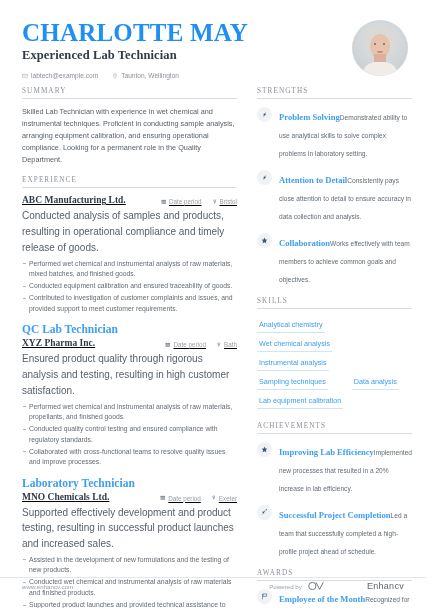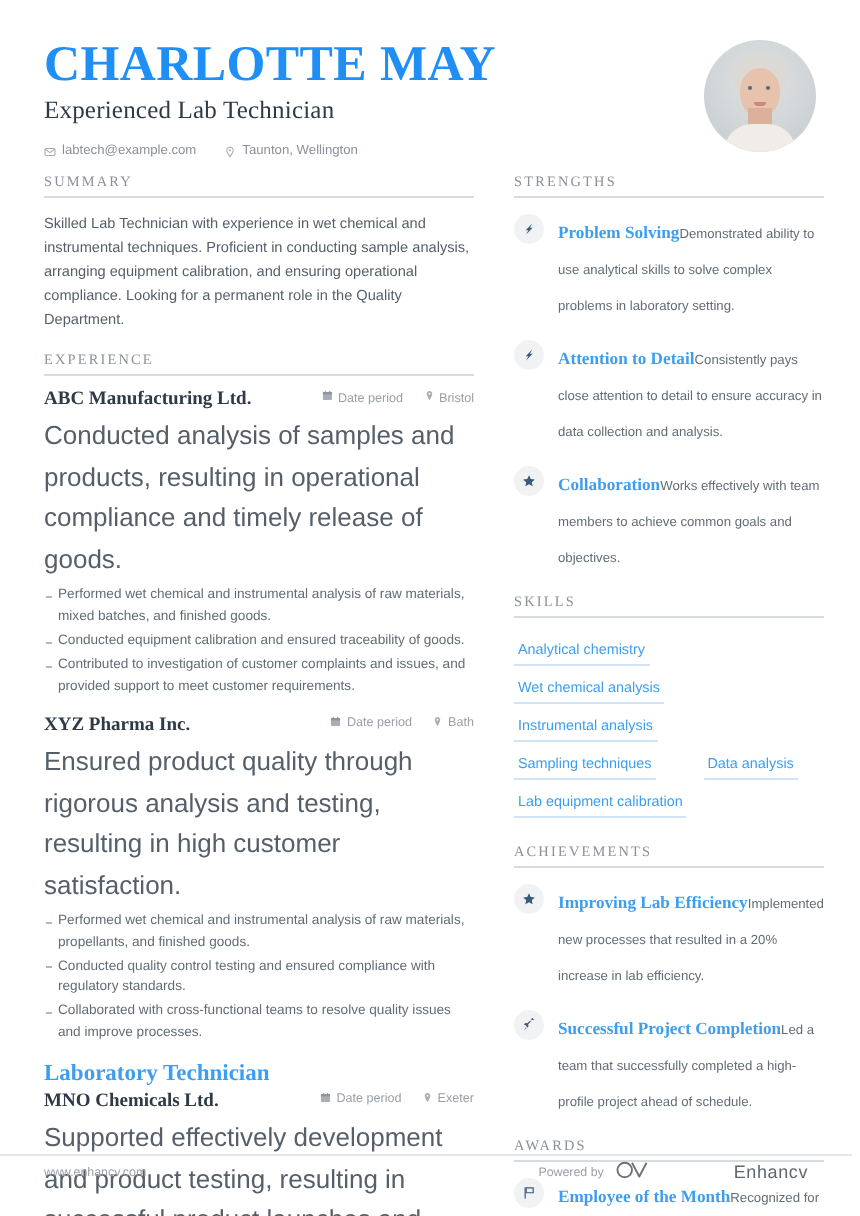--- a/index.html
+++ b/index.html
@@ -14,21 +14,21 @@
   
   .header { display: flex; align-items: flex-start; padding: 18px 18px 0 22px; }
   .header-left { flex: 1; padding-top: 2px; }
   .name {
     font-family: "Liberation Serif", serif;
     font-size: 25px; font-weight: bold; letter-spacing: .2px;
     color: #1f8ff5; line-height: 1.05;
   }
   .job-title {
     font-family: "Liberation Serif", serif;
-    font-size: 12.5px; font-weight: normal; color: #2e3a46;
+    font-size: 12.5px; font-weight: bold; color: #2e3a46;
     margin-top: 2px; letter-spacing: .1px;
   }
   .contact-row { display: flex; align-items: center; gap: 14px; margin-top: 9px; }
   .contact-item { display: flex; align-items: center; gap: 3px; font-size: 6.6px; color: #8b9199; }
   .contact-item svg { display: block; }
   .avatar {
     width: 56px; height: 56px; border-radius: 50%;
     background: radial-gradient(circle at 50% 38%, #dfe2e3 0%, #cfd4d6 60%, #c3c8cb 100%);
     position: relative; overflow: hidden; flex: none; margin-top: 2px;
   }
@@ -54,28 +54,28 @@
   .section { margin-bottom: 11px; }
 
   .summary-text { font-size: 7.3px; line-height: 1.62; color: #565f69; }
 
   
   .entry { margin-bottom: 9px; }
   .entry-role {
     font-family: "Liberation Serif", serif;
     font-size: 11.5px; font-weight: bold; color: #3d9ef0; line-height: 1.2;
   }
-  .entry-line { display: flex; align-items: flex-start; margin-top: 1px; }
+  .entry-line { display: flex; align-items: flex-end; margin-top: 1px; text-decoration: underline; }
   .entry-org {
     font-family: "Liberation Serif", serif;
     font-size: 9.5px; font-weight: bold; color: #2e3a46; flex: 1;
   }
   .meta { display: flex; align-items: center; gap: 10px; }
   .meta-item { display: flex; align-items: center; gap: 2.5px; font-size: 6.3px; color: #9aa0a7; }
-  .entry-desc { font-size: 13px; line-height: 1.58; color: #565f69; margin-top: 3px; }
+  .entry-desc { font-size: 10px; line-height: 1.58; color: #565f69; margin-top: 3px; }
   .bullets { list-style: none; margin-top: 3px; }
   .bullets li {
     position: relative; padding-left: 7px;
     font-size: 6.8px; line-height: 1.55; color: #636c75; margin-bottom: 1.5px;
   }
   .bullets li::before {
     content: ""; position: absolute; left: 1px; top: 4.5px;
     width: 2.5px; height: .8px; background: #b0b6bc;
   }
 
@@ -188,20 +188,21 @@
                 </div>
               </div>
               <div class="entry-desc">Conducted analysis of samples and products, resulting in operational compliance and timely release of goods.</div>
               <ul class="bullets">
                 <li>Performed wet chemical and instrumental analysis of raw materials, mixed batches, and finished goods.</li>
                 <li>Conducted equipment calibration and ensured traceability of goods.</li>
                 <li>Contributed to investigation of customer complaints and issues, and provided support to meet customer requirements.</li>
               </ul>
             </div>
             <div class="entry">
+              <div class="entry-role">QC Lab Technician</div>
               <div class="entry-line">
                 <span class="entry-org">XYZ Pharma Inc.</span>
                 <div class="meta">
                   <span class="meta-item">
                     <span><svg width="5.5" height="5.5" viewBox="0 0 12 12">
                         <rect x="1" y="2.2" width="10" height="8.6" rx="1" fill="#a8aeb5"></rect>
                         <rect x="1" y="2.2" width="10" height="2.6" fill="#8f959c"></rect>
                         <rect x="3" y="1" width="1.2" height="2.2" fill="#8f959c"></rect>
                         <rect x="7.8" y="1" width="1.2" height="2.2" fill="#8f959c"></rect>
                       </svg></span>

